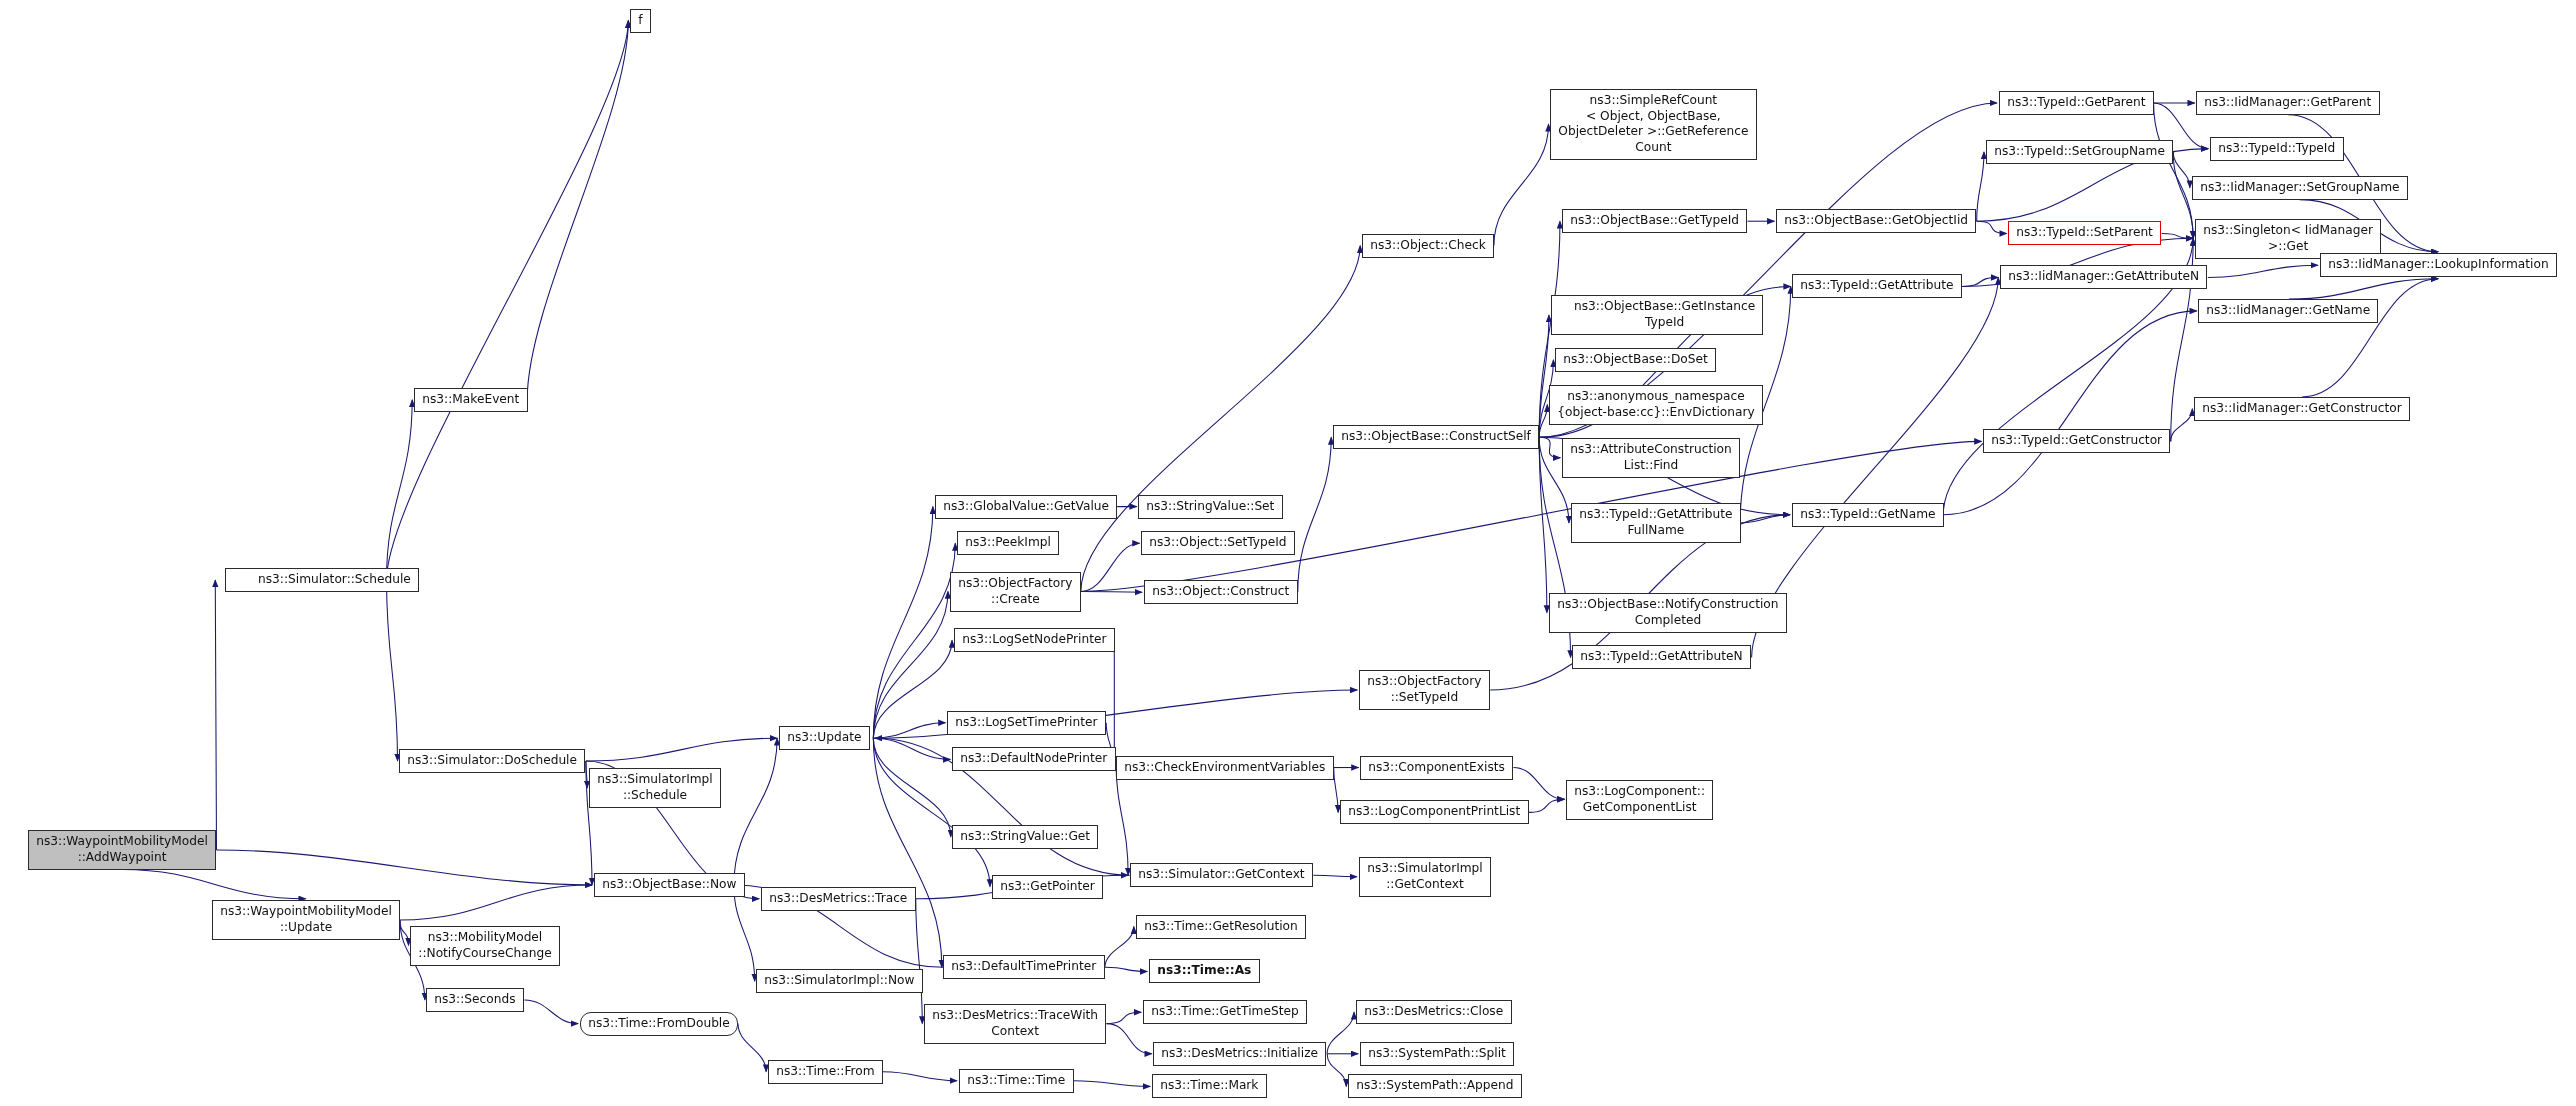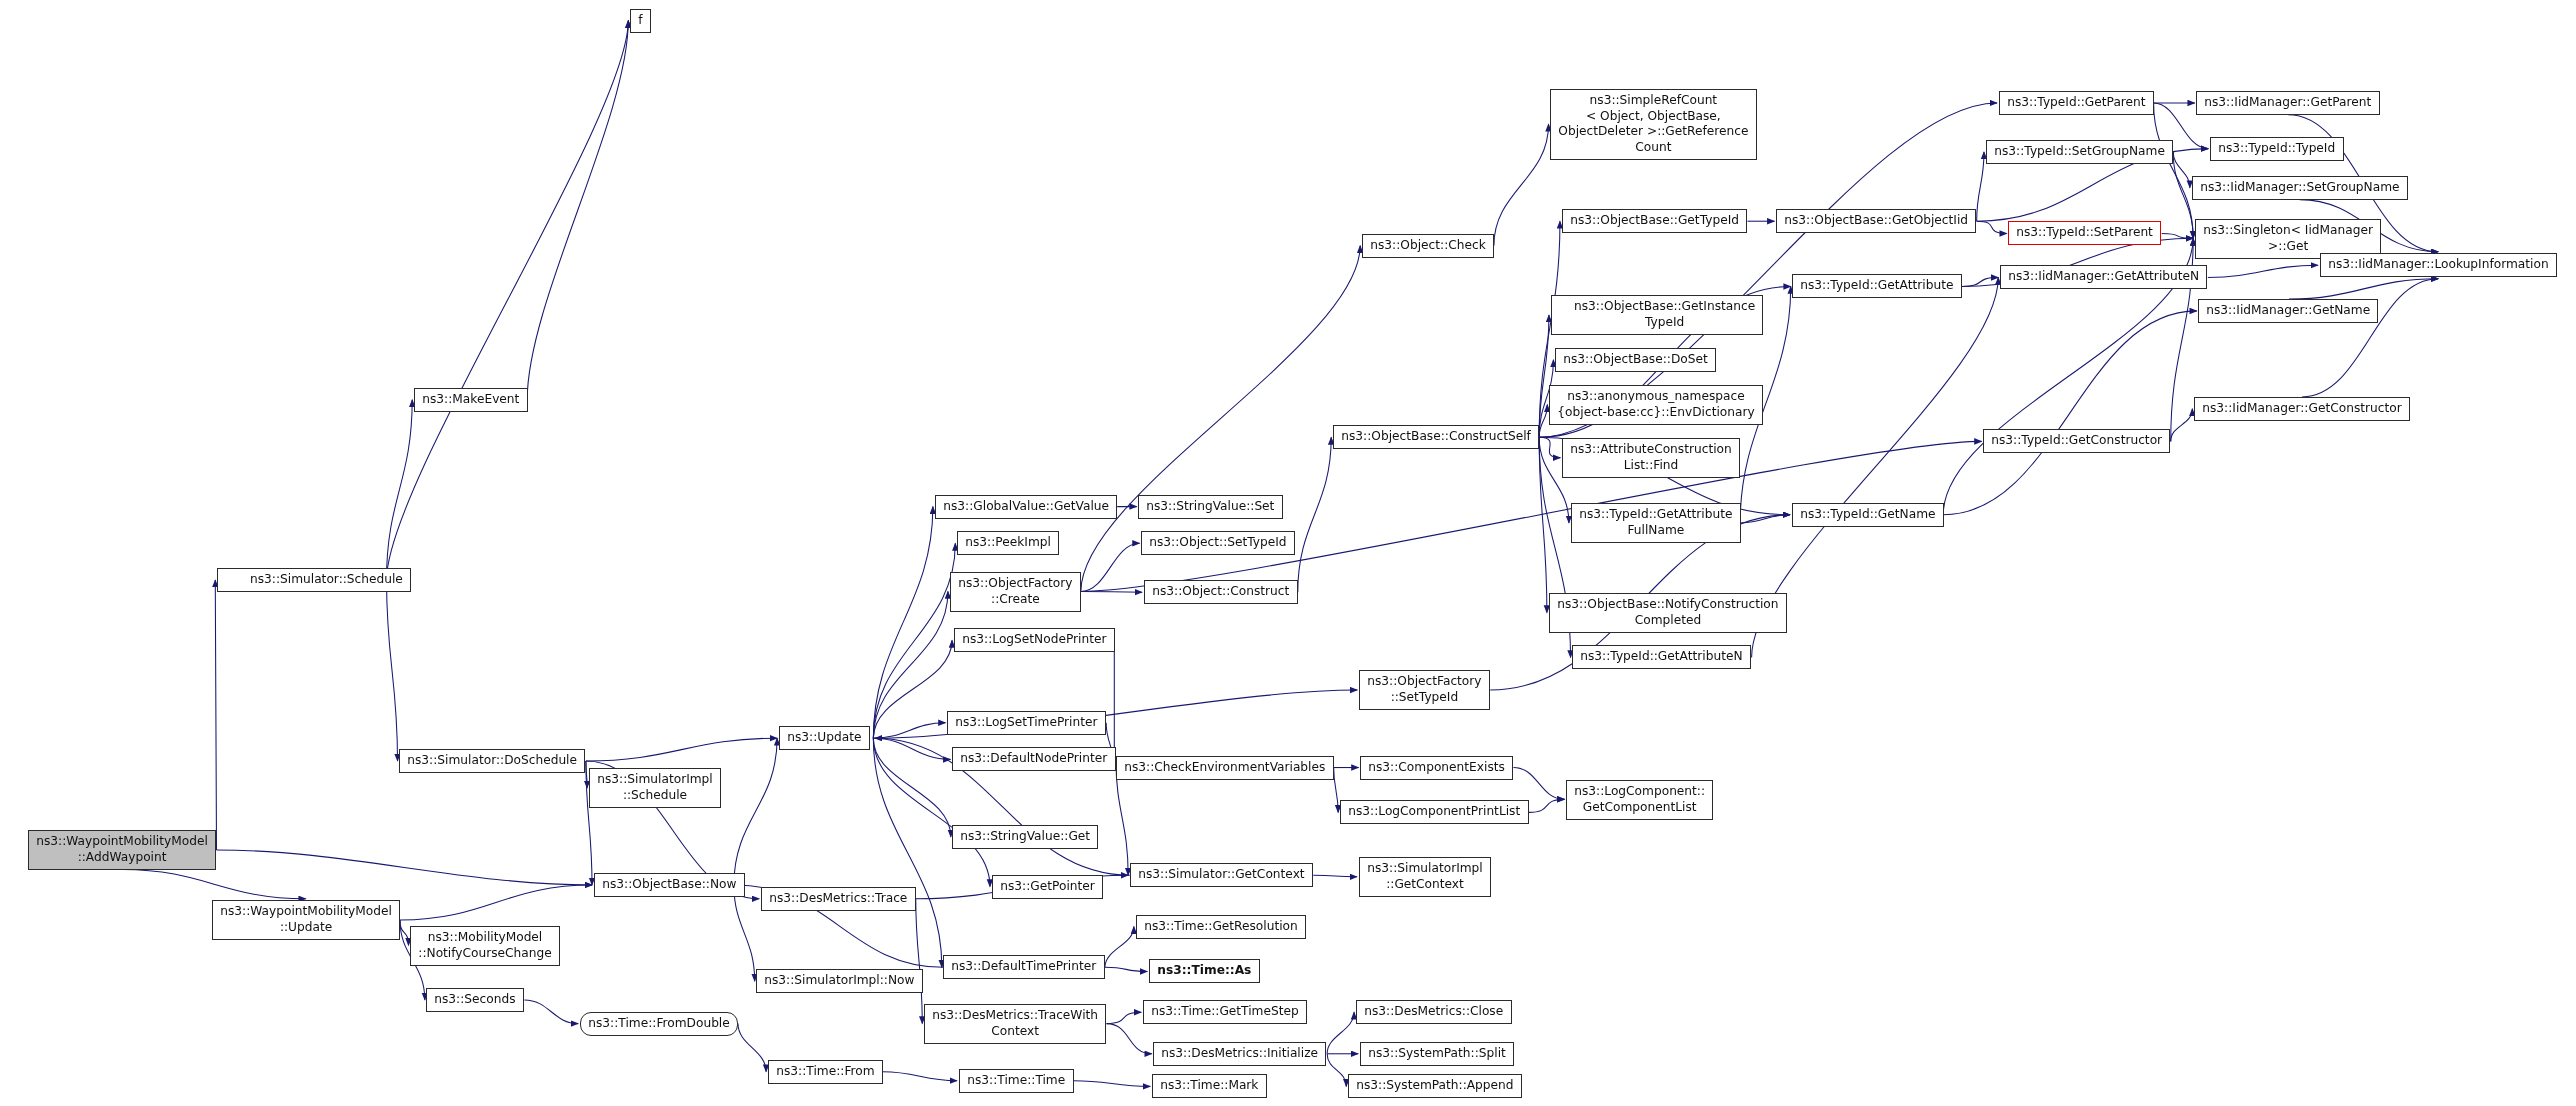--- a/index.html
+++ b/index.html
@@ -134,21 +134,21 @@
         <path d="M1610.5,1073 C1640.5,1073 1634,1075 1664,1075" fill="none" stroke="#191970" stroke-width="1.3" marker-end="url(#arrow)"></path>
         <path d="M1385.5,1073 C1244.875,1073 1213.625,905 1073,905" fill="none" stroke="#191970" stroke-width="1.3" marker-end="url(#arrow)"></path>
       </g>
   </svg>
 
   <div id="nodes">
       <div class="node highlight" style="left: 28px; top: 830px; background: rgb(191, 191, 191);">
         <div class="line">ns3::WaypointMobilityModel</div>
         <div class="line">::AddWaypoint</div>
       </div>
-      <div class="node" style="left: 217px; top: 568px; padding-left: 32px;">
+      <div class="node" style="left: 225px; top: 568px; padding-left: 32px;">
         <div class="line">ns3::Simulator::Schedule</div>
       </div>
       <div class="node" style="left: 414px; top: 388px;">
         <div class="line">ns3::MakeEvent</div>
       </div>
       <div class="node" style="left: 630px; top: 8.6px;">
         <div class="line">f</div>
       </div>
       <div class="node" style="left: 399px; top: 749px;">
         <div class="line">ns3::Simulator::DoSchedule</div>

